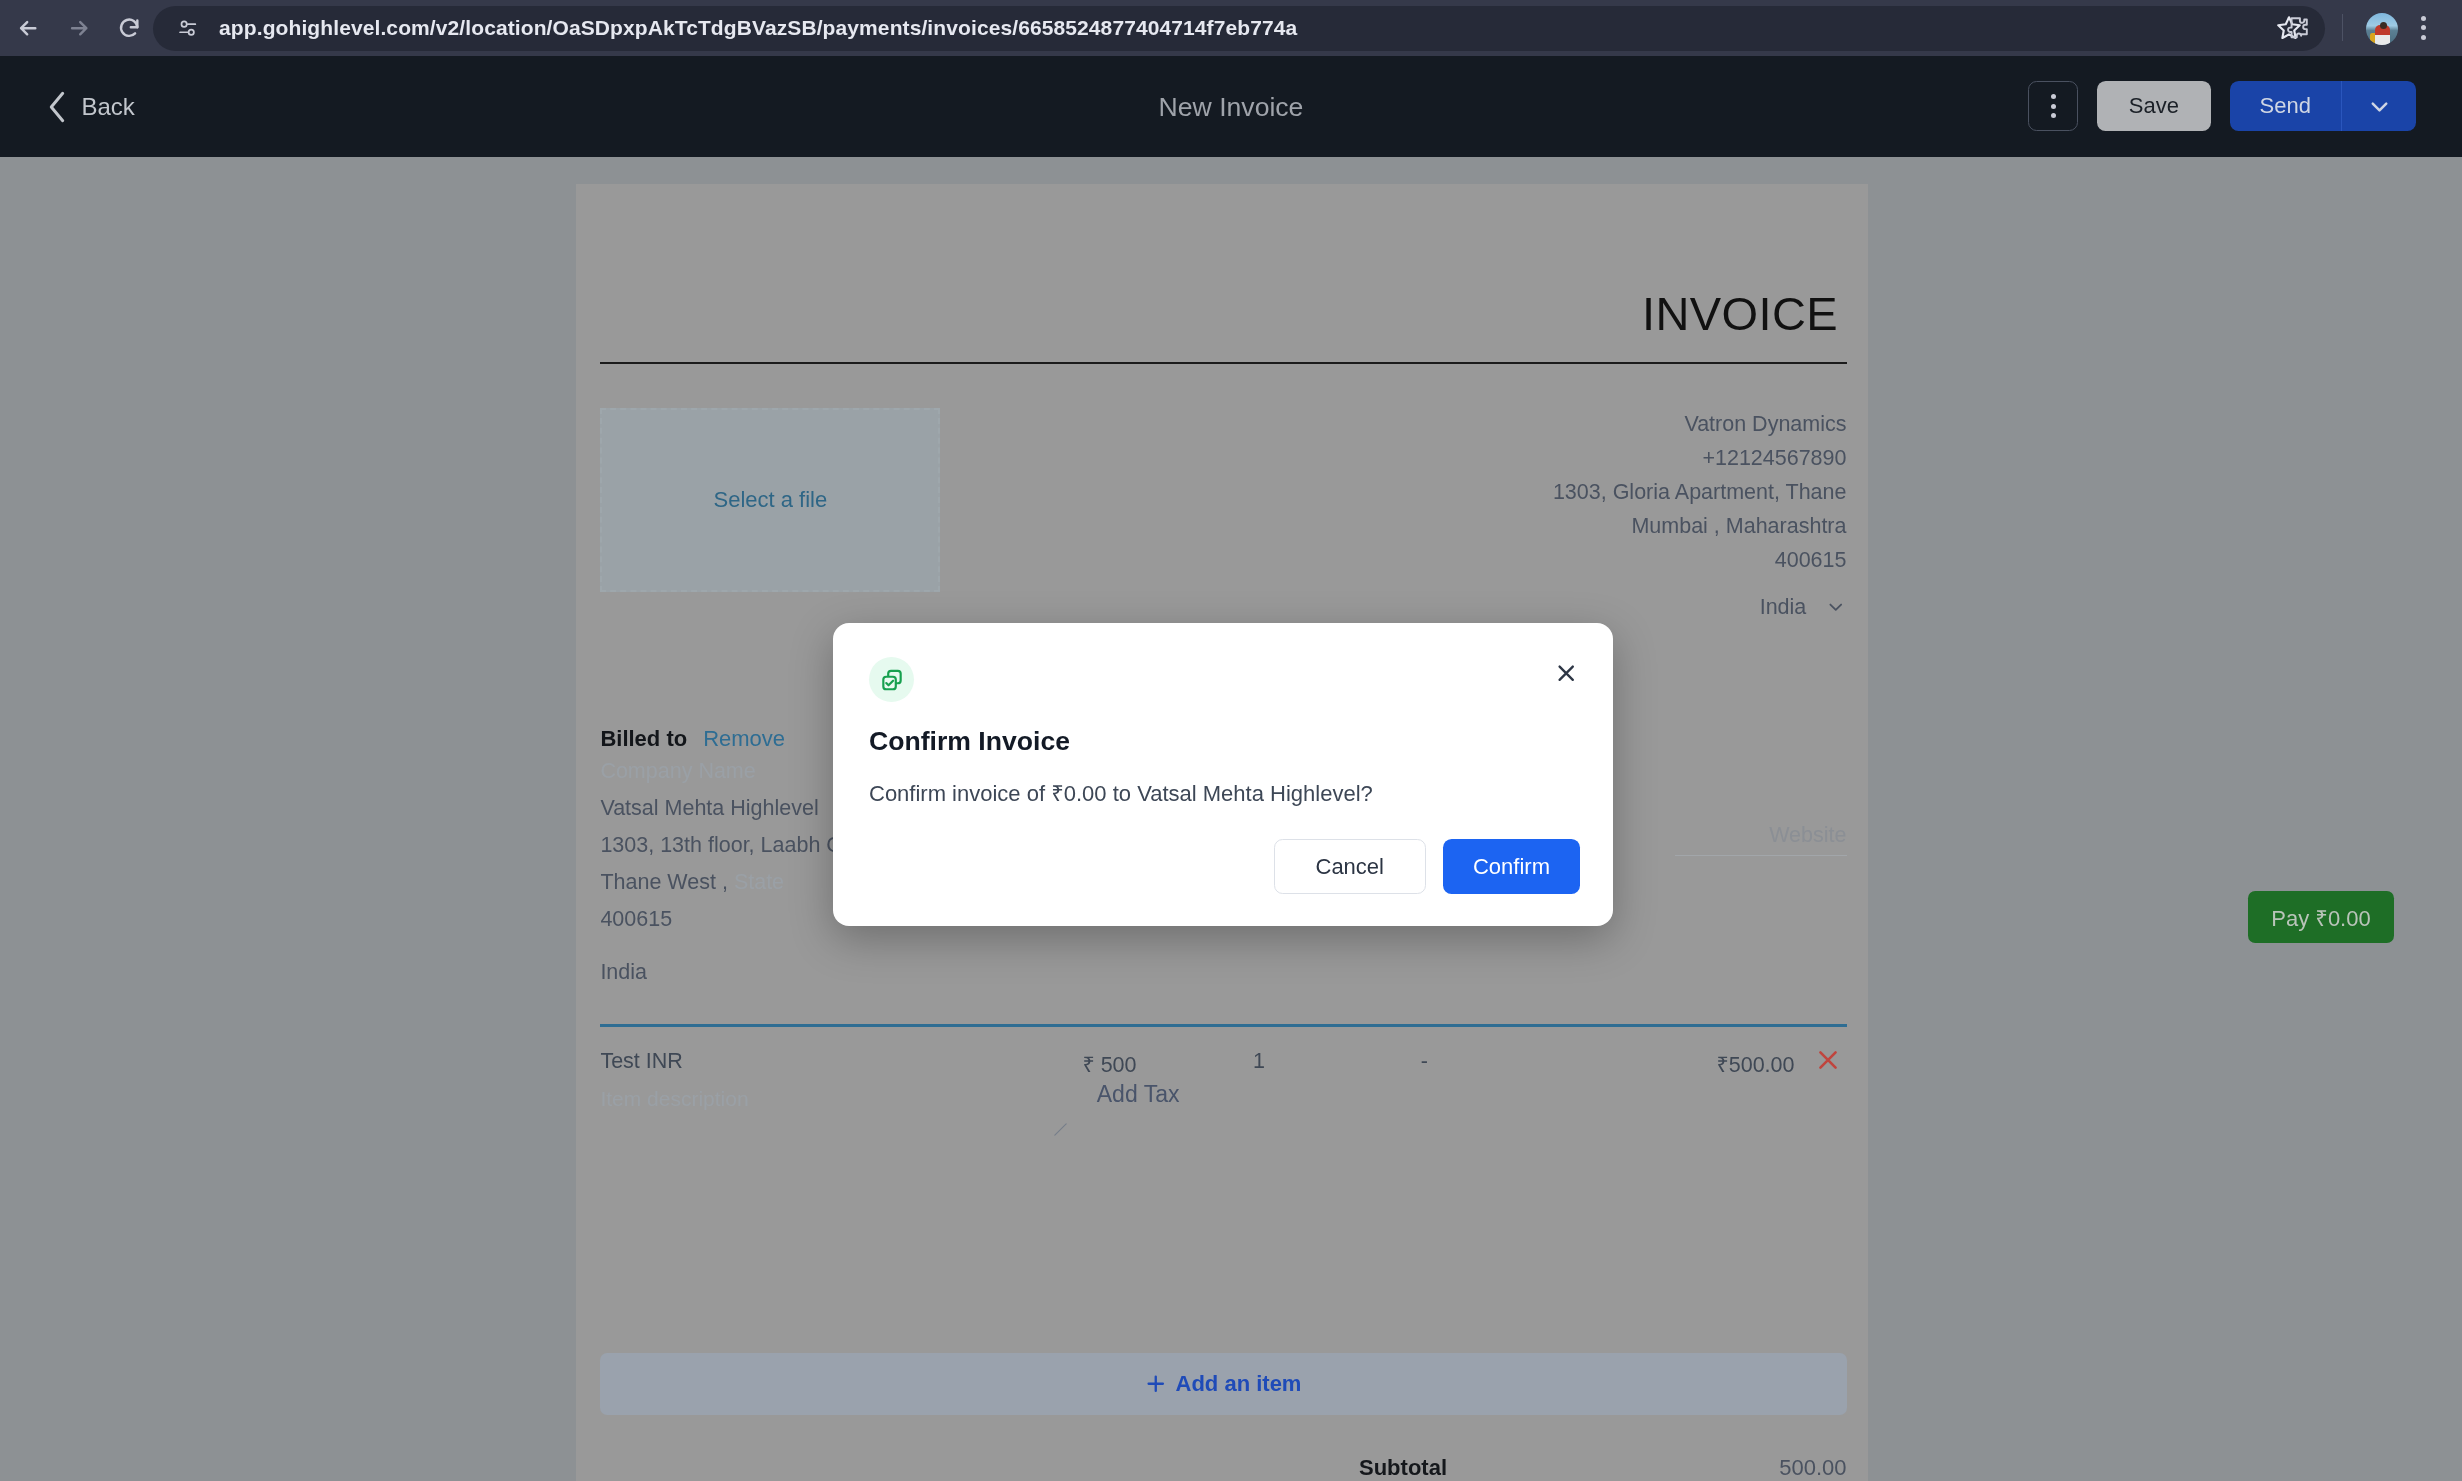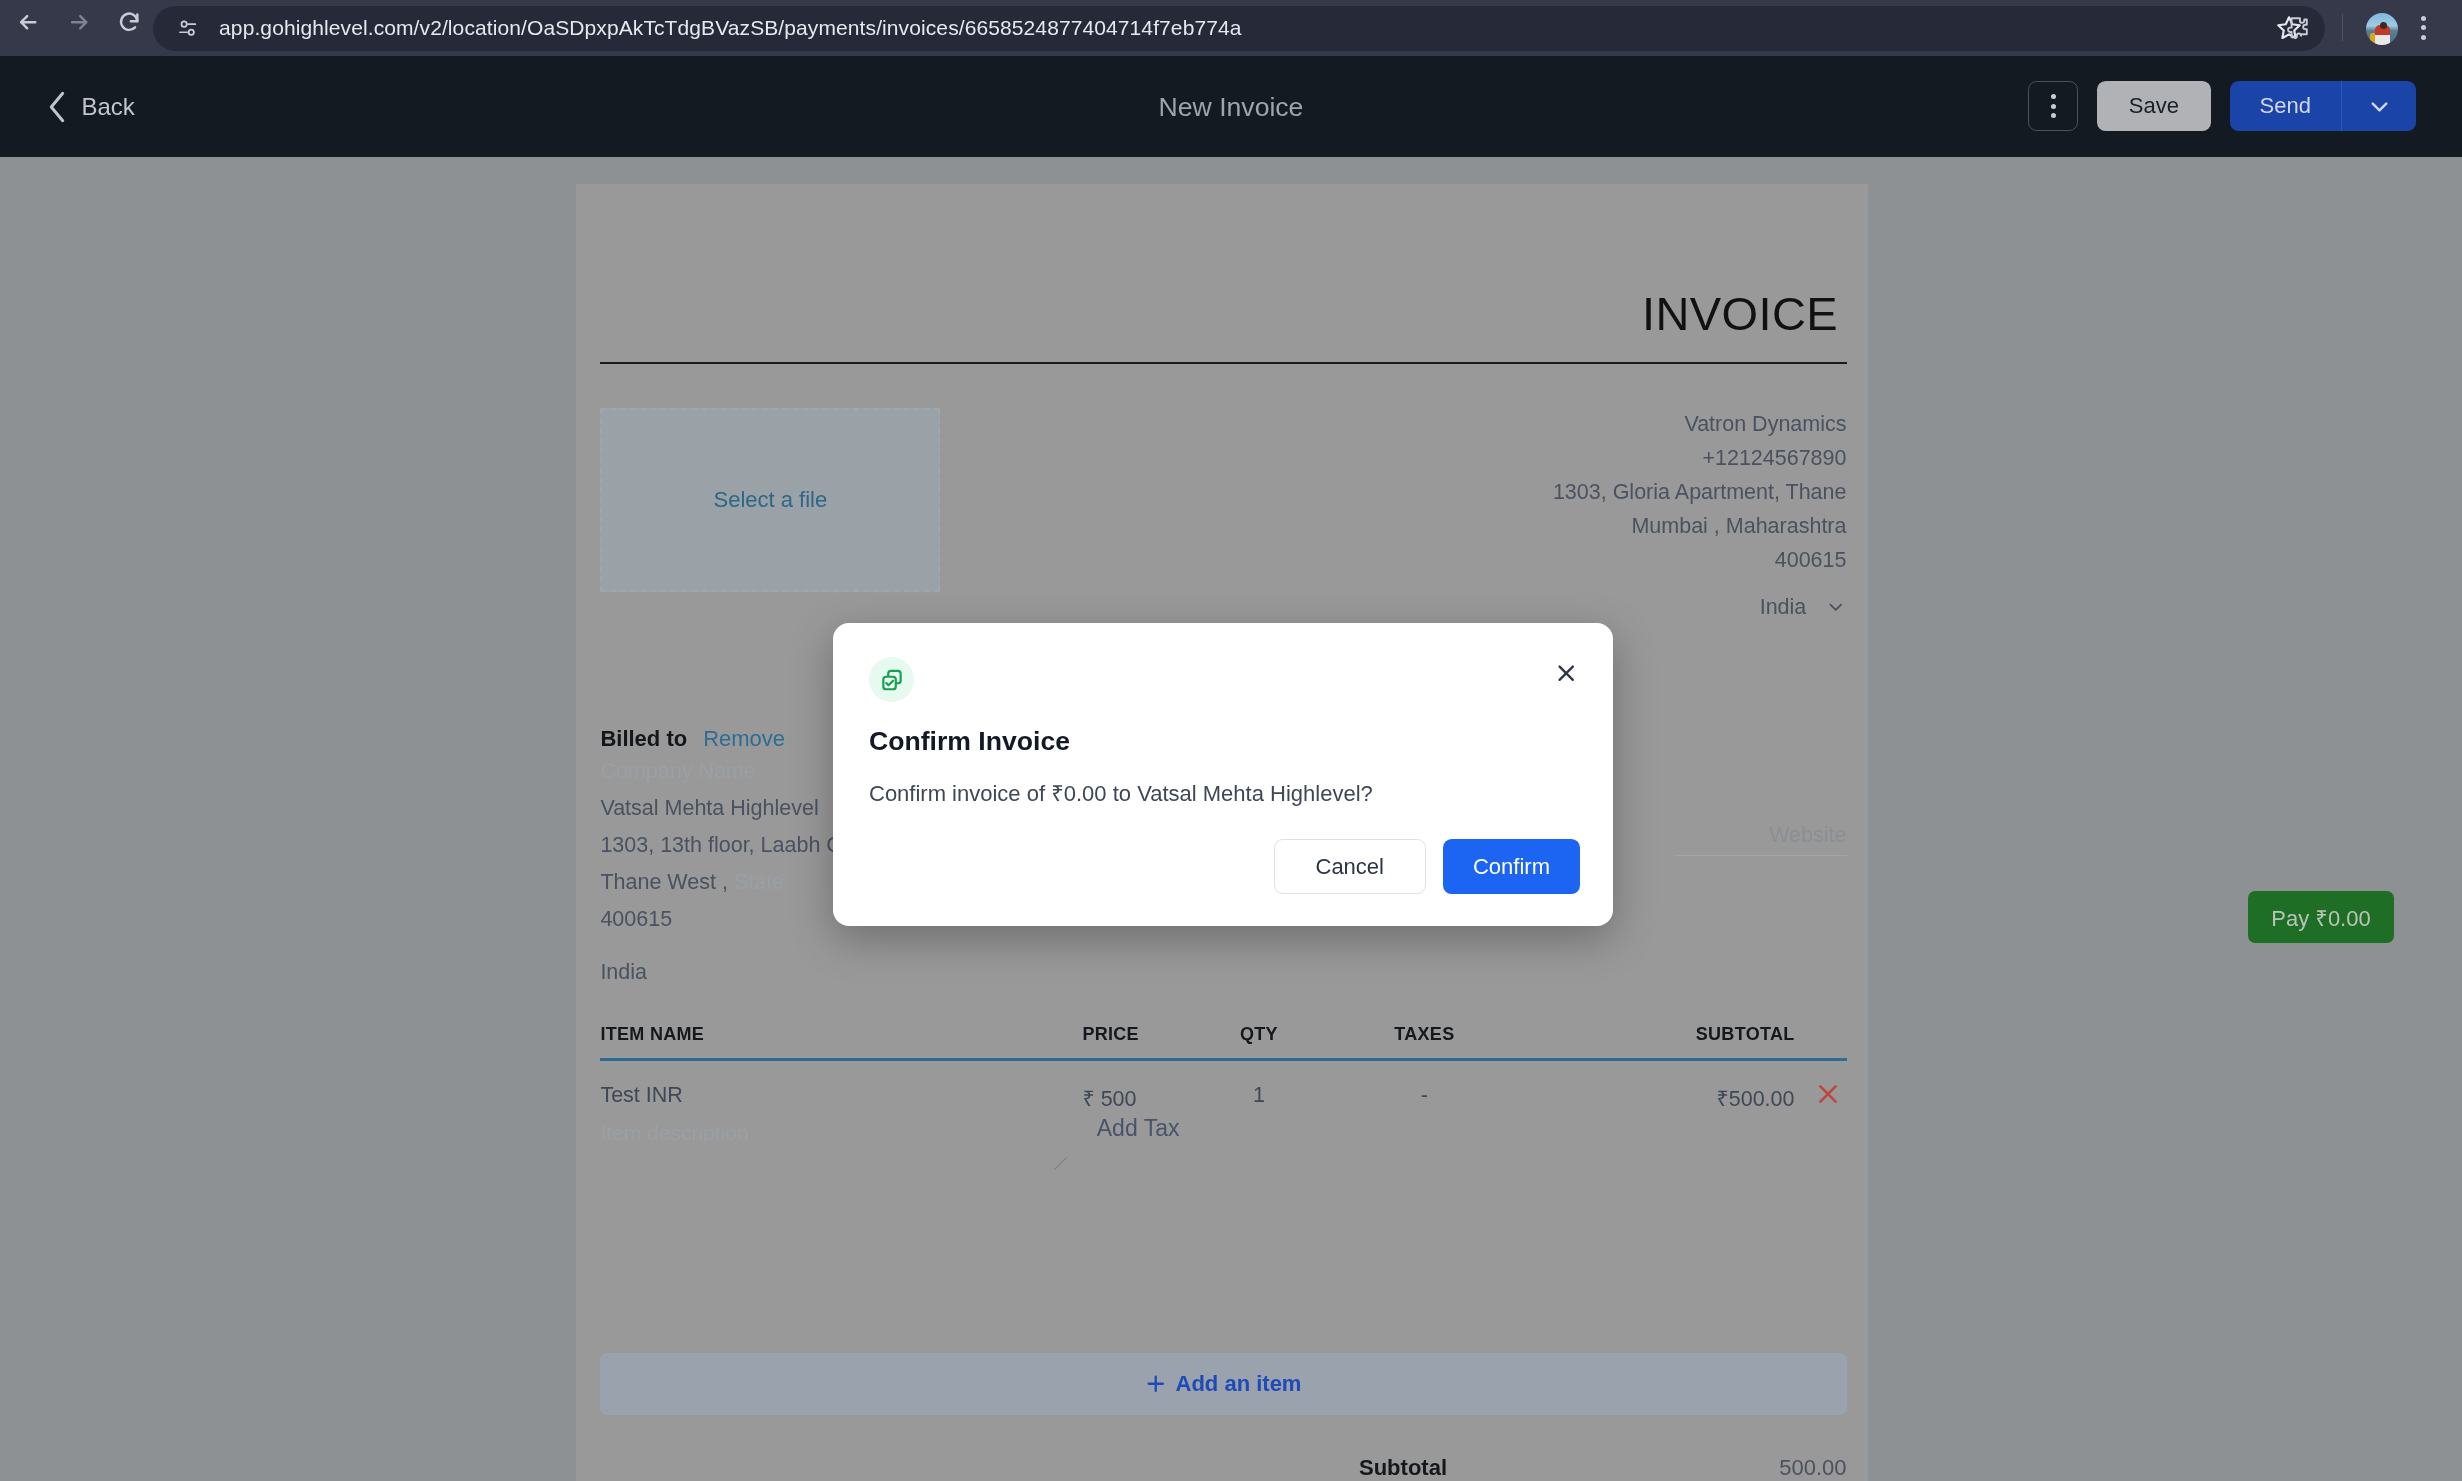--- a/index.html
+++ b/index.html
@@ -7,21 +7,21 @@
     width: 2462px; height: 1481px;
     font-family: "Liberation Sans", sans-serif;
     overflow: hidden;
     background: #1b2027;
   }
 
   
   #browser-chrome {
     position: absolute; left: 0; top: 0; width: 2462px; height: 56px;
     background: #35394a;
-    display: flex; align-items: flex-start;
+    display: flex; align-items: center; font-weight: bold;
   }
   .nav-btn {
     width: 45px; height: 45px; margin-left: 5.7px;
     display: flex; align-items: center; justify-content: center;
     border-radius: 50%;
   }
   .nav-btn svg { display: block; }
   .nav-arrow { stroke: #c9cbd6; stroke-width: 2.4; fill: none; stroke-linecap: round; stroke-linejoin: round; }
   .nav-arrow.dim { stroke: #7e8292; }
 
@@ -359,27 +359,20 @@
           <span>,</span>
           <span class="ph">State</span>
         </div>
         <div class="billed-line">400615</div>
         <div class="billed-line" style="margin-top:18.7px">India</div>
       </div>
 
       <button id="pay-btn">Pay ₹0.00</button>
 
       <div id="items-table">
-        <div id="items-head">
-          <div class="c-name">ITEM NAME</div>
-          <div class="c-price">PRICE</div>
-          <div class="c-qty">QTY</div>
-          <div class="c-tax">TAXES</div>
-          <div class="c-sub">SUBTOTAL</div>
-        </div>
         <div id="items-divider"></div>
 
         <div class="item-row">
           <div class="c-name">
             <div class="itm-name">Test INR</div>
             <div class="itm-desc">Item description</div>
           </div>
           <div class="c-price">
             <div class="itm-price">₹  500</div>
             <div class="itm-addtax">Add Tax</div>

